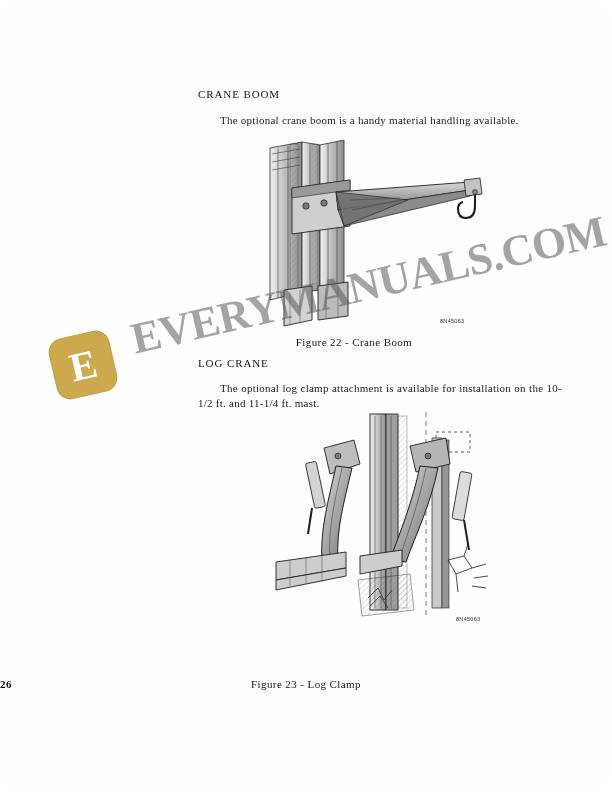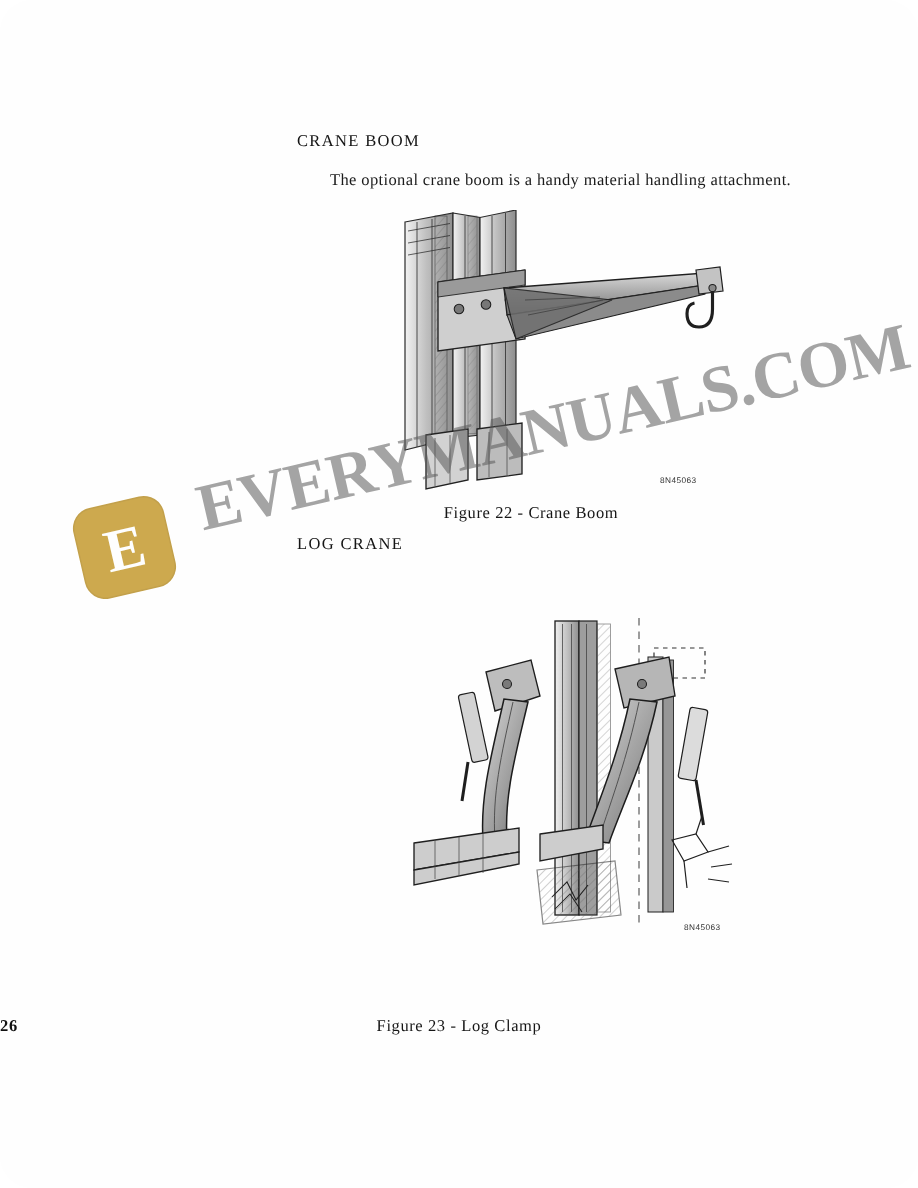--- a/index.html
+++ b/index.html
@@ -131,21 +131,21 @@
     color: #ffffff;
   }
 </style>
 </head>
 <body>
 
 <div class="page">
 
   <div class="section-head" id="crane-head">CRANE BOOM</div>
 
-  <div class="body-para" id="crane-para"><span class="indent"></span><span>The optional crane boom is a handy material handling attachment.</span></div>
+  <div class="body-para" id="crane-para"><span class="indent"></span><span>The optional crane boom is a handy material handling available.</span></div>
 
   <div class="figure" id="fig22">
     <svg width="260" height="192" viewBox="0 0 260 192">
       <defs>
         <linearGradient id="steelV" x1="0" y1="0" x2="1" y2="0">
           <stop offset="0%" stop-color="#f2f2f2"></stop>
           <stop offset="45%" stop-color="#bfbfbf"></stop>
           <stop offset="100%" stop-color="#8e8e8e"></stop>
         </linearGradient>
         <linearGradient id="boomG" x1="0" y1="0" x2="0" y2="1">
@@ -204,20 +204,21 @@
         <line x1="40" y1="30" x2="68" y2="25"></line>
       </g>
     </svg>
     <div class="fig-code" style="left: 208px; top: 178px;">8N45063</div>
   </div>
 
   <div class="fig-caption" id="fig22-caption">Figure 22 - Crane Boom</div>
 
   <div class="section-head" id="log-head">LOG CRANE</div>
 
+  <div class="body-para" id="log-para"><span class="indent"></span><span>The optional log clamp attachment is available for installation on the 10-1/2 ft. and 11-1/4 ft. mast.</span></div>
 
   <div class="figure" id="fig23">
     <svg width="270" height="222" viewBox="0 0 270 222">
       <defs>
         <linearGradient id="mastG" x1="0" y1="0" x2="1" y2="0">
           <stop offset="0%" stop-color="#efefef"></stop>
           <stop offset="50%" stop-color="#c2c2c2"></stop>
           <stop offset="100%" stop-color="#8f8f8f"></stop>
         </linearGradient>
         <linearGradient id="armG" x1="0" y1="0" x2="1" y2="1">

